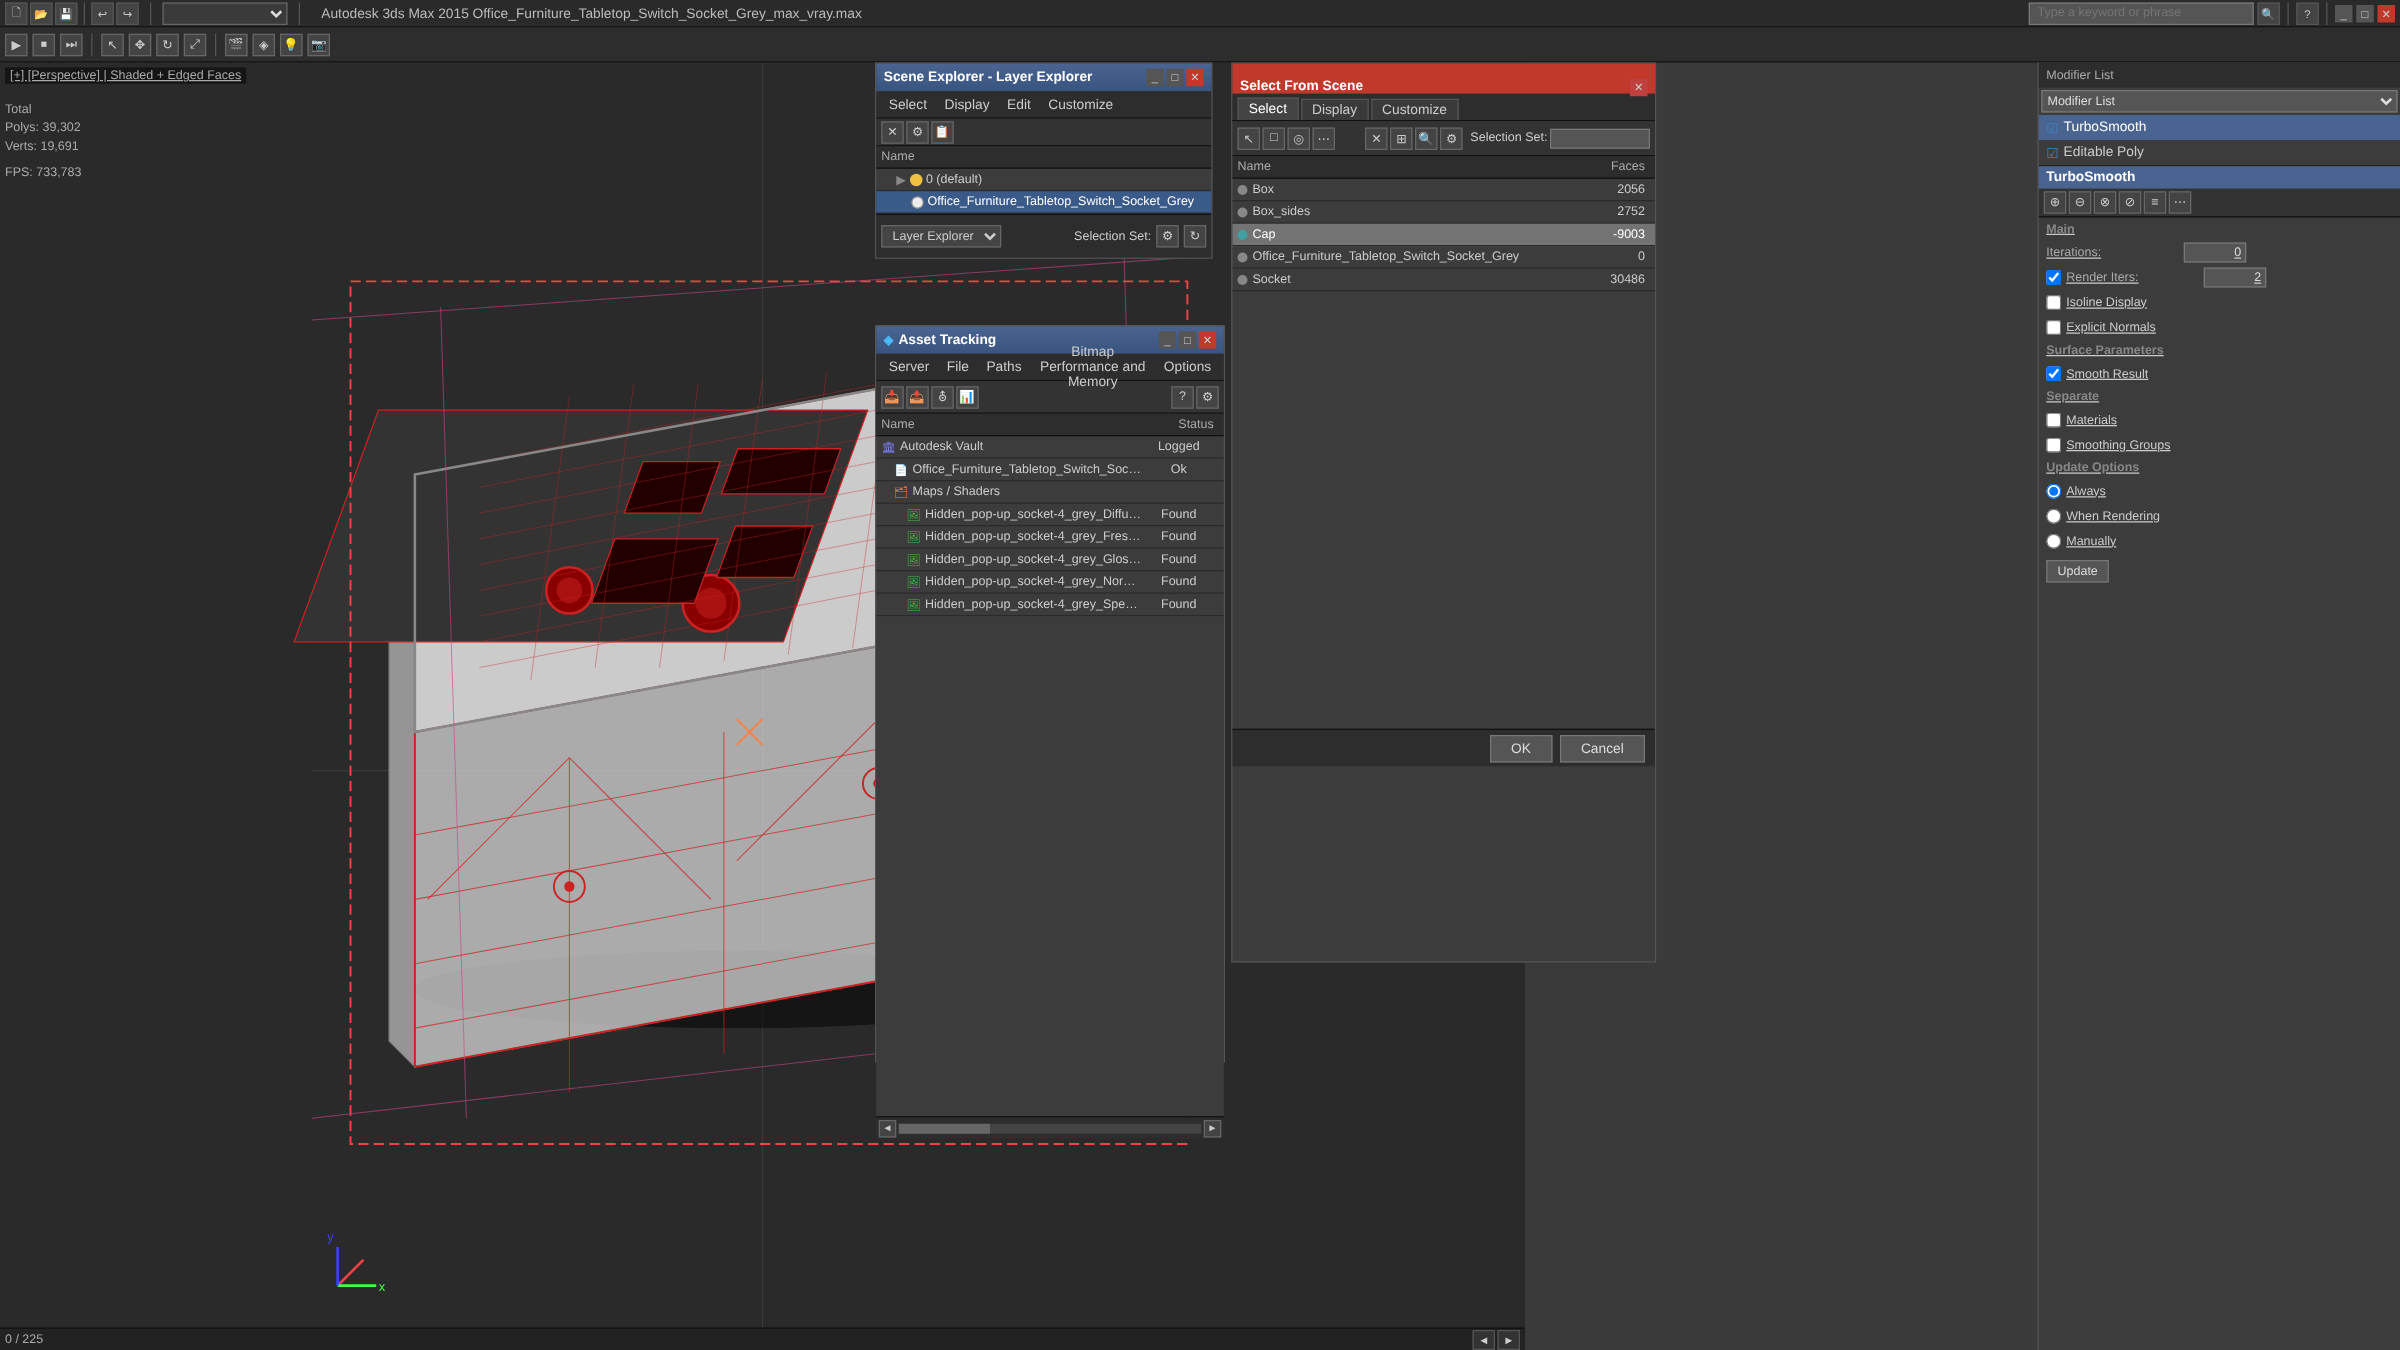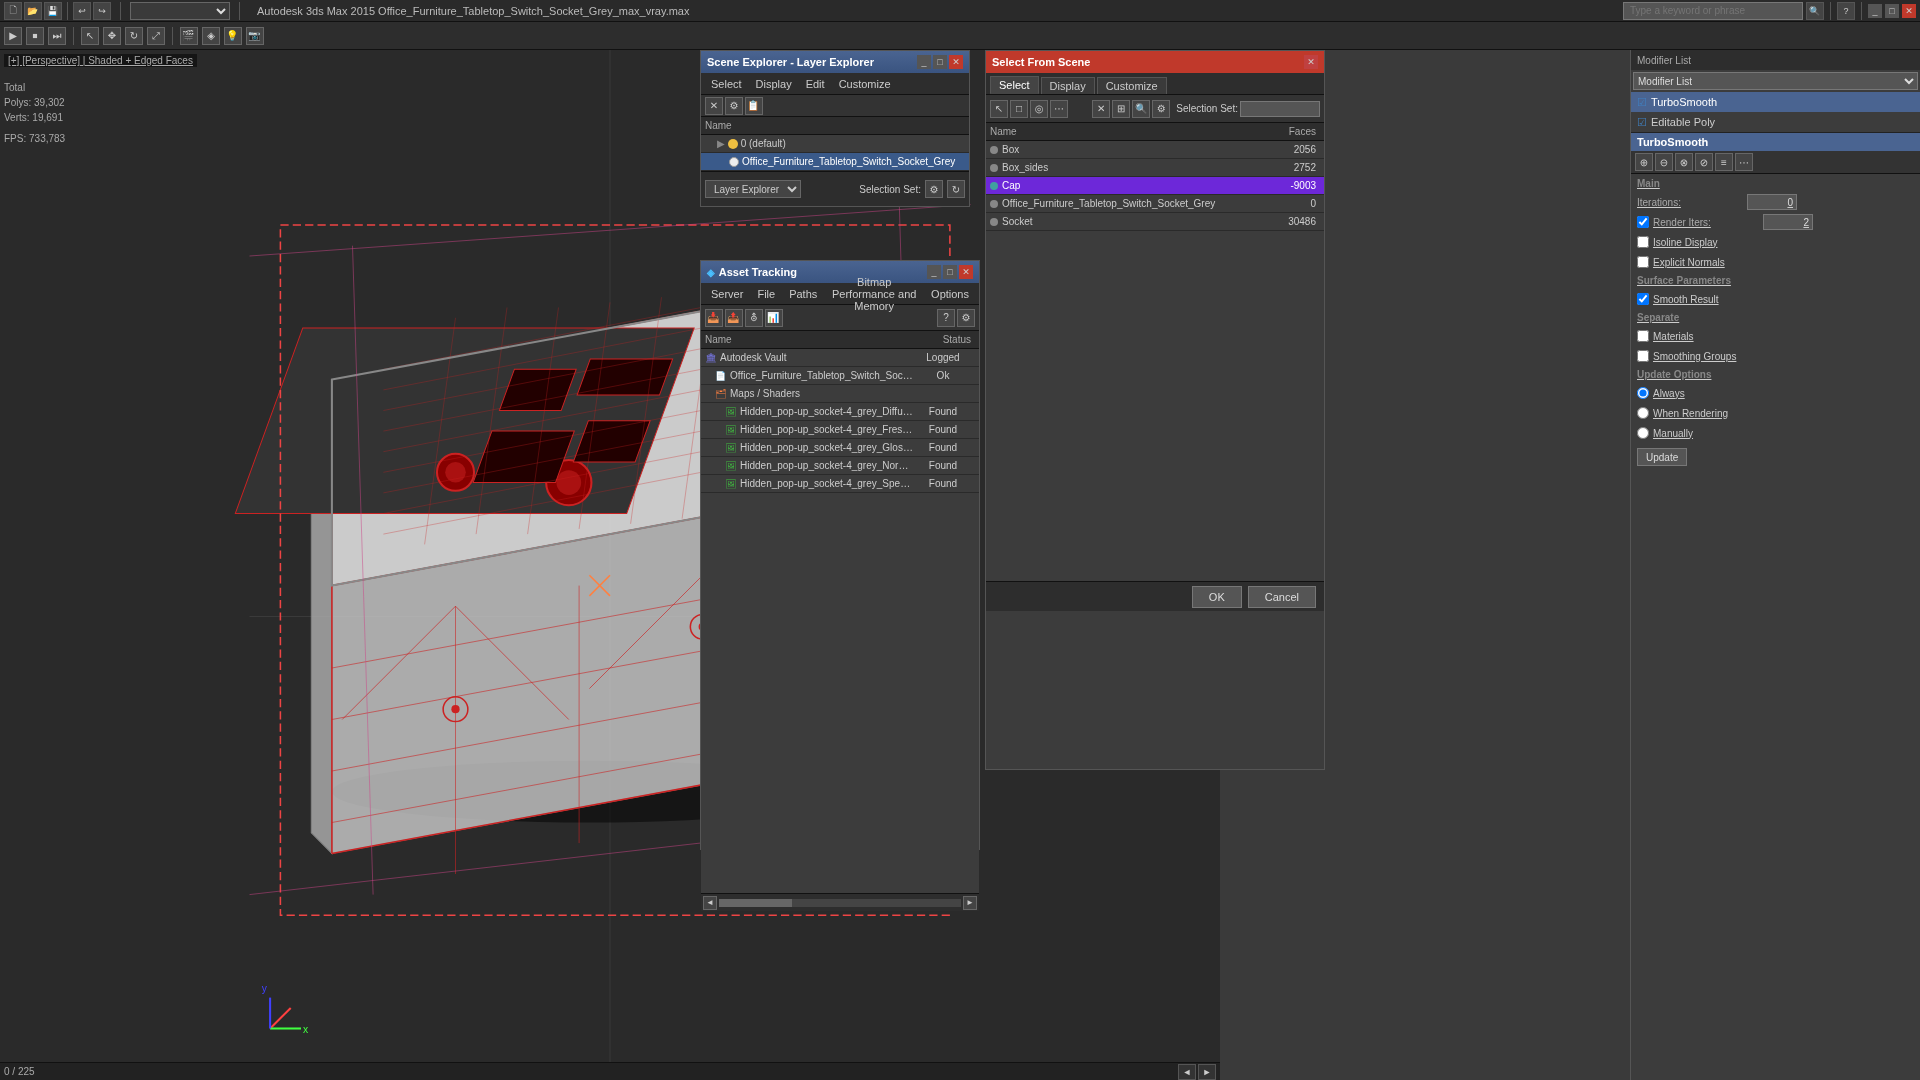--- a/index.html
+++ b/index.html
@@ -267,22 +267,21 @@
       top: 22px;
       width: 330px;
       background: #3c3c3c;
       border: 1px solid #555;
       z-index: 10;
     }
     #sfs-titlebar {
       background: #c0392b;
       height: 22px;
       display: flex;
-      align-items: center;
-      padding: 0 6px;
+      padding: 12px 6px;
       font-size: 11px;
       color: #fff;
       font-weight: bold;
     }
     .sfs-tabs {
       height: 22px;
       background: #2d2d2d;
       display: flex;
       align-items: flex-end;
       padding: 0 4px;
@@ -323,21 +322,21 @@
     }
     .sfs-col-name { flex: 1; font-size: 10px; color: #aaa; }
     .sfs-col-faces { width: 60px; font-size: 10px; color: #aaa; text-align: right; padding-right: 4px; }
     .sfs-row {
       height: 18px;
       display: flex;
       align-items: center;
       padding: 0 4px;
       border-bottom: 1px solid #2a2a2a;
     }
-    .sfs-row.selected { background: #6d28d9; color: #fff; }
+    .sfs-row.selected { background: #737373; color: #fff; }
     .sfs-row-name { flex: 1; font-size: 10px; color: #ccc; }
     .sfs-row-faces { width: 60px; font-size: 10px; color: #ccc; text-align: right; padding-right: 4px; }
     .sfs-row.selected .sfs-row-name,
     .sfs-row.selected .sfs-row-faces { color: #fff; }
     .sfs-dot {
       width: 8px; height: 8px;
       border-radius: 50%;
       display: inline-block;
       margin-right: 4px;
     }

